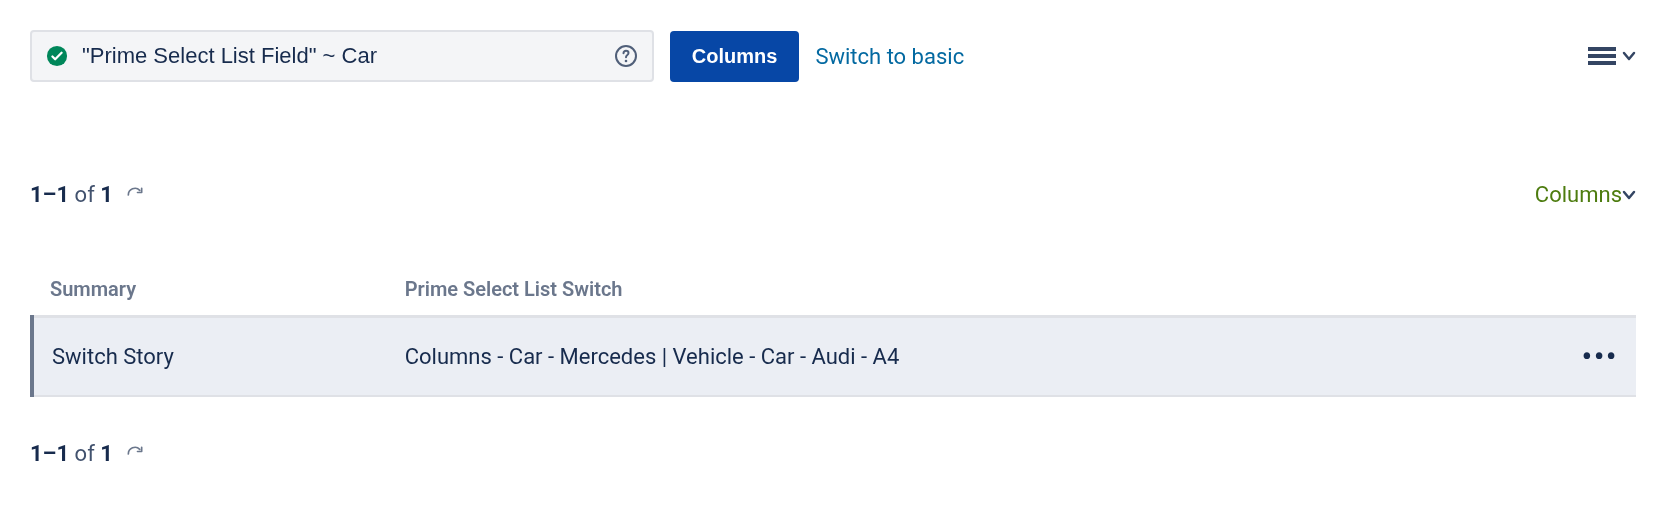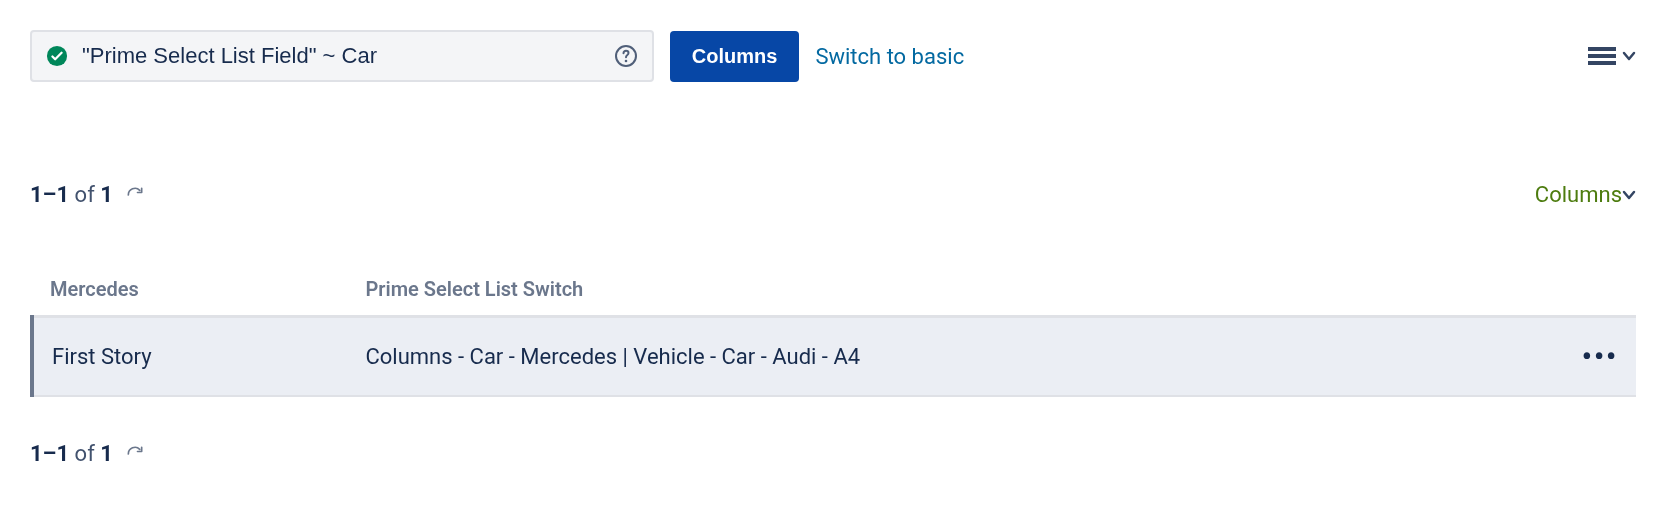--- a/index.html
+++ b/index.html
@@ -190,28 +190,28 @@
     <span>Columns</span>
     <svg width="14" height="14" viewBox="0 0 14 14">
         <path d="M2 4l5 6 5-6" fill="none" stroke="#344563" stroke-width="2.5" stroke-linecap="round" stroke-linejoin="round"></path>
       </svg>
   </div>
 </div>
 
 <table class="results">
   <thead>
     <tr>
-      <th>Mercedes</th>
+      <th>Summary</th>
       <th>Prime Select List Switch</th>
       <th></th>
     </tr>
   </thead>
   <tbody>
     <tr>
-      <td class="sel">First Story</td>
+      <td class="sel">Switch Story</td>
       <td>Columns - Car - Mercedes | Vehicle - Car - Audi - A4</td>
       <td class="row-actions"><span class="dots">•••</span></td>
     </tr>
   </tbody>
 </table>
 
 <div class="bottom-meta">
   <span><span class="range">1–1</span> <span class="of">of</span> <span class="total">1</span></span>
   <span class="refresh-icon">
     <svg width="20" height="20" viewBox="0 0 24 24">

